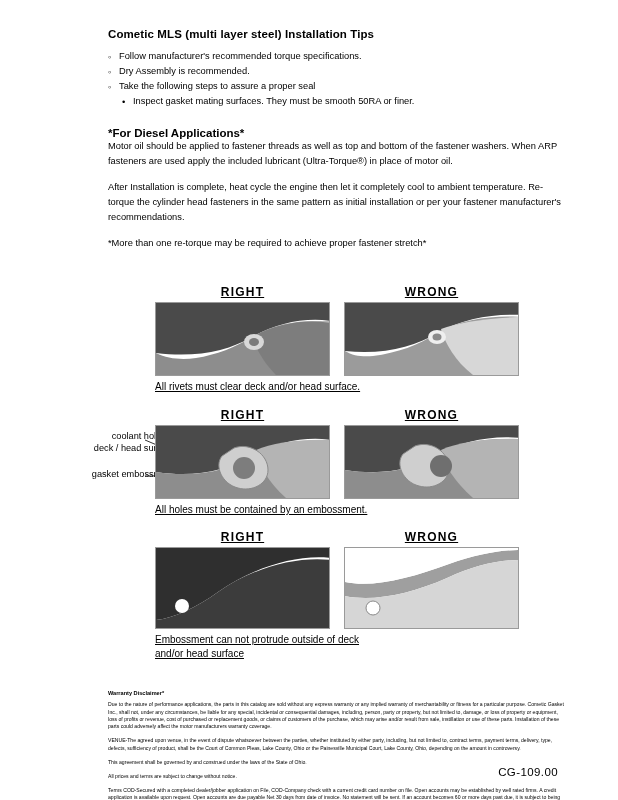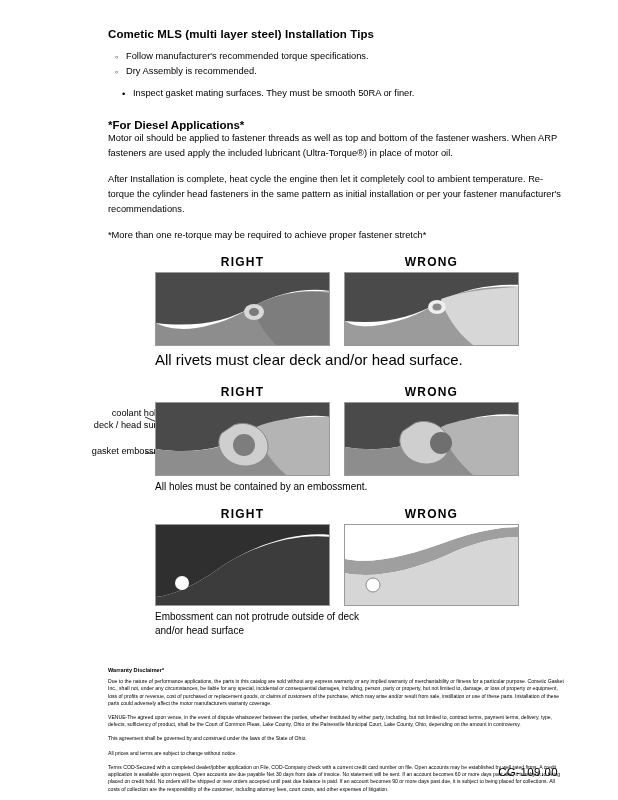--- a/index.html
+++ b/index.html
@@ -26,21 +26,21 @@
     padding: 28px 52px 0 108px;
   }
   h1.title {
     font-size: 11.5px;
     font-weight: bold;
     margin: 0 0 9px 0;
     letter-spacing: 0.1px;
   }
   ul.bullets {
     list-style: none;
-    margin: 7px;
+    margin: 0;
     padding: 0;
   }
   ul.bullets > li {
     font-size: 9.3px;
     line-height: 1.62;
     position: relative;
     padding-left: 11px;
   }
   ul.bullets > li::before {
     content: "\25E6";
@@ -76,22 +76,23 @@
     font-size: 9.3px;
     line-height: 1.62;
     margin: 0 0 11px 0;
   }
   p.body.last {
     margin-bottom: 0;
   }
 
   
   .figures {
-    margin-top: 12px;
-    position: relative;
+    margin-top: 34px;
+    position: relative;
+    text-decoration: underline;
   }
   .fig-block {
     margin: 0 auto;
     width: 364px;
     position: relative;
   }
   .fig-labels {
     display: flex;
     gap: 14px;
     justify-content: flex-start;
@@ -113,21 +114,21 @@
     height: 72px;
     border: 1px solid #9a9a9a;
     background: #ffffff;
     overflow: hidden;
     position: relative;
   }
   .panel.tall {
     height: 80px;
   }
   .caption {
-    font-size: 15px;
+    font-size: 10px;
     margin: 4px 0 0 0;
     line-height: 1.35;
   }
   .caption.big {
     font-size: 10px;
   }
   .fig-spacer { height: 14px; }
 
   
   .callouts {
@@ -170,20 +171,21 @@
 
 <div class="page">
 
   <div class="content">
 
     <h1 class="title">Cometic MLS (multi layer steel) Installation Tips</h1>
 
     <ul class="bullets">
       <li>Follow manufacturer's recommended torque specifications.</li>
       <li>Dry Assembly is recommended.</li>
+      <li>Take the following steps to assure a proper seal</li>
     </ul>
     <ul class="subbullets">
       <li>Inspect gasket mating surfaces.  They must be smooth 50RA or finer.</li>
     </ul>
 
     <h2 class="section">*For Diesel Applications*</h2>
     <p class="body">Motor oil should be applied to fastener threads as well as top and bottom of the fastener washers.  When ARP fasteners are used apply the included lubricant (Ultra-Torque®) in place of motor oil.</p>
     <p class="body">After Installation is complete, heat cycle the engine then let it completely cool to ambient temperature. Re-torque the cylinder head fasteners in the same pattern as initial installation or per your fastener manufacturer's recommendations.</p>
     <p class="body last">*More than one re-torque may be required to achieve proper fastener stretch*</p>
 

